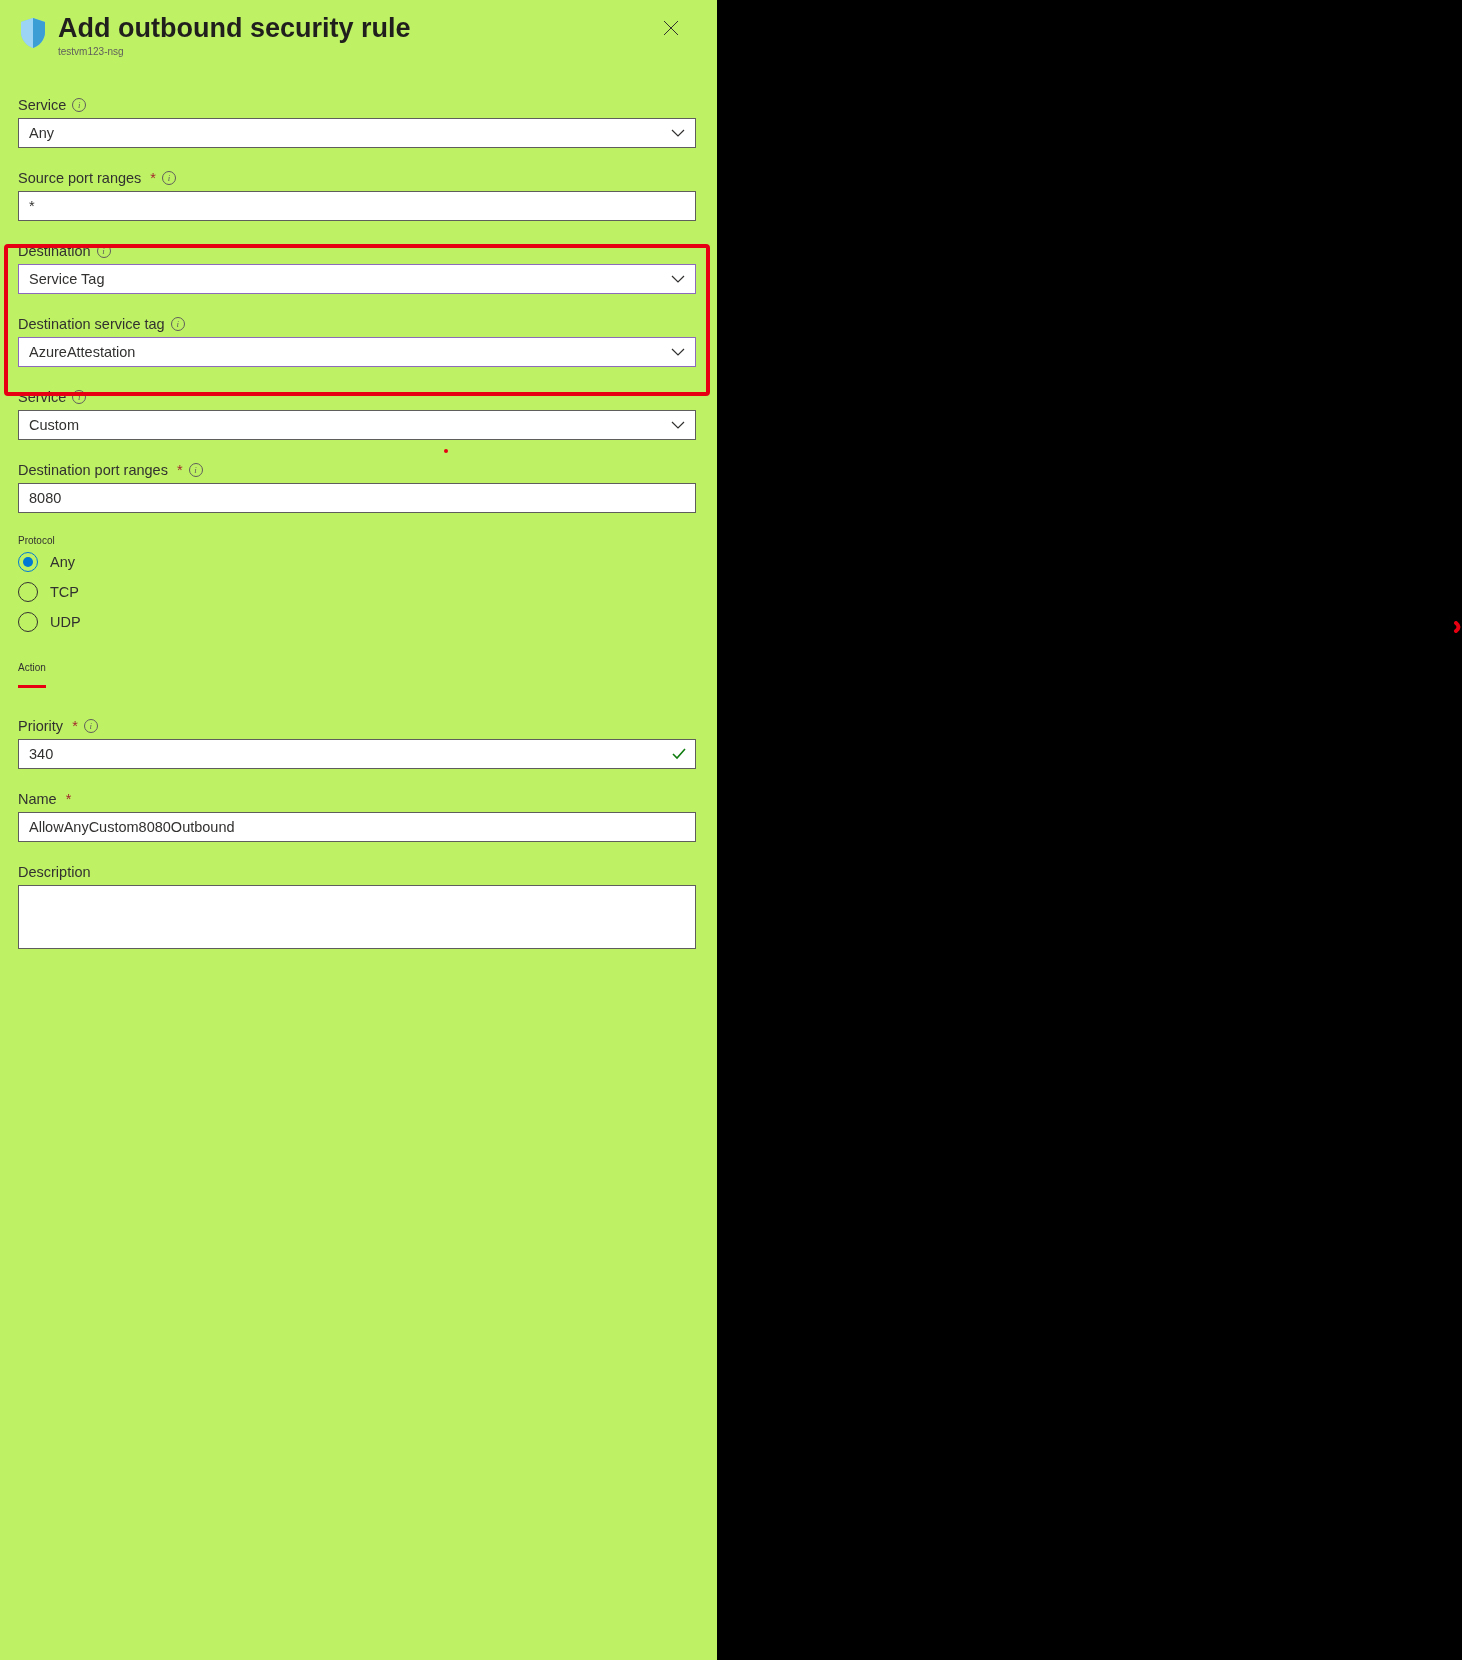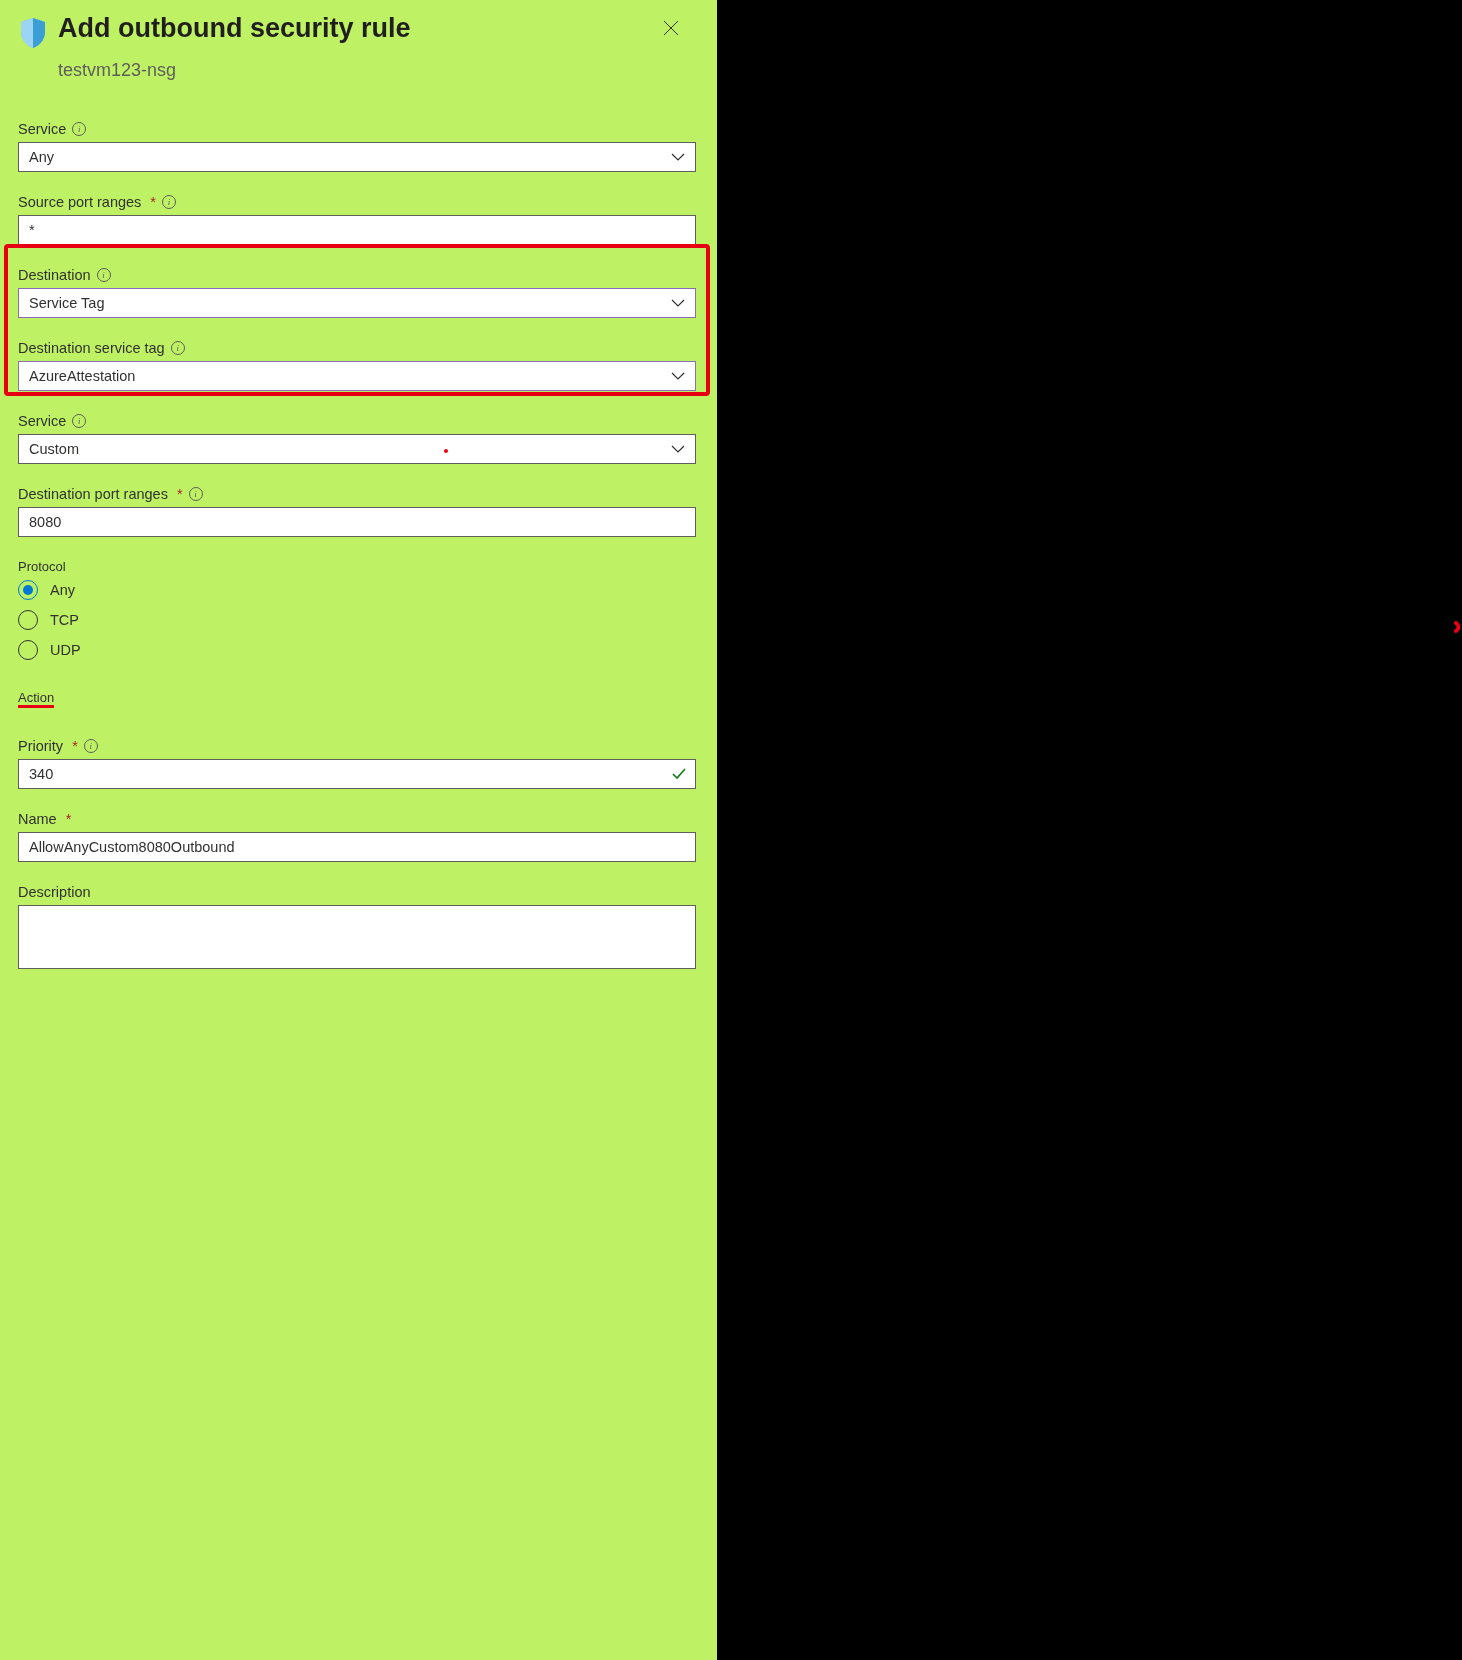--- a/index.html
+++ b/index.html
@@ -26,23 +26,23 @@
       margin-bottom: 40px;
     }
     .shield-svg { flex-shrink: 0; margin-top: 4px; }
     .title-block h1 {
       font-size: 27px;
       font-weight: 600;
       color: #201f1e;
       line-height: 1.2;
     }
     .title-block .subtitle {
-      font-size: 18px;
+      font-size: 10px;
       color: #605e5c;
-      margin-top: 16px;
+      margin-top: 2px;
     }
     .close-btn {
       position: absolute;
       top: 14px; right: 32px;
       cursor: pointer;
       background: none; border: none;
       padding: 6px;
     }
     .field { margin-bottom: 22px; }
     .field label {
@@ -105,39 +105,39 @@
     .radio-circle.selected {
       border-color: #0078d4;
     }
     .radio-circle.selected::after {
       content: "";
       width: 10px; height: 10px;
       background: #0078d4;
       border-radius: 50%;
     }
     .section-label {
-      font-size: 13px;
+      font-size: 10px;
       margin-bottom: 6px;
       display: block;
     }
     .highlight-box {
       position: absolute;
       border: 4px solid #e60012;
       border-radius: 4px;
       left: 4px;
       top: 244px;
       width: 706px;
       height: 152px;
       pointer-events: none;
       z-index: 5;
     }
     .action-underline {
       border-bottom: 3px solid #e60012;
       display: inline-block;
-      padding-bottom: 0px;
+      padding-bottom: 12px;
     }
     .red-stroke-right {
       position: absolute;
       top: 621px; right: 0;
       width: 436px;
       height: 12px;
       pointer-events: none;
     }
     .red-dot {
       position:absolute;

